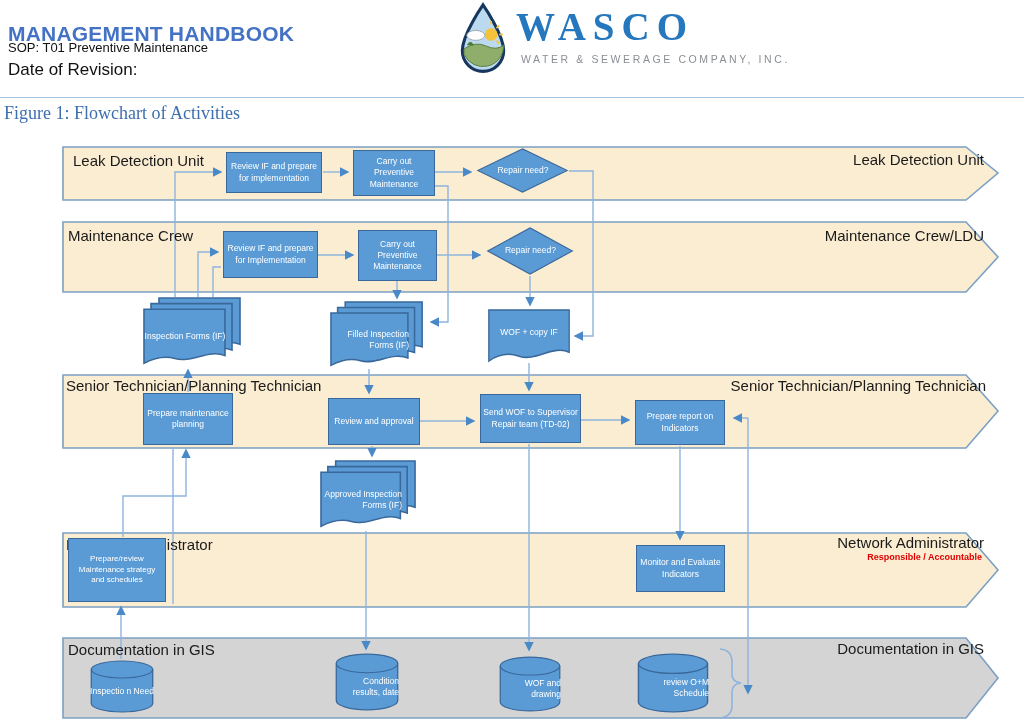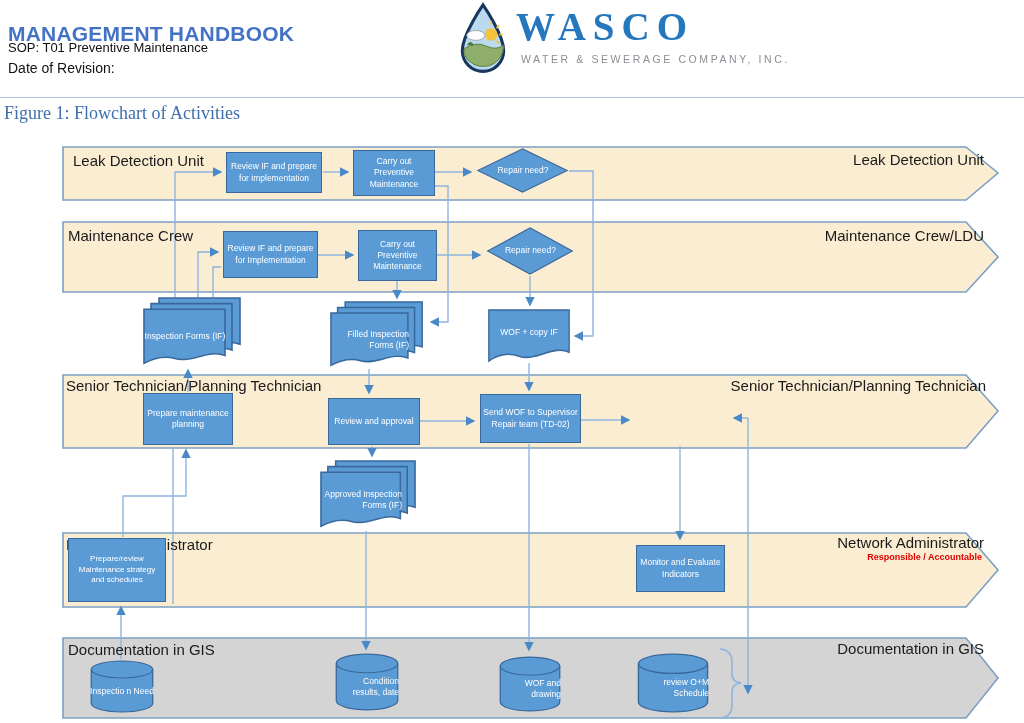--- a/index.html
+++ b/index.html
@@ -2,21 +2,21 @@
 <html><head>
 <meta charset="utf-8">
 <style>
   html,body{margin:0;padding:0;background:#fff;}
   body{width:1024px;height:723px;position:relative;overflow:hidden;
        font-family:"Liberation Sans",sans-serif;color:#1a1a1a;}
   .abs{position:absolute;}
   
   .hb-title{left:8px;top:6px;font-size:21px;font-weight:bold;color:#4472C4;letter-spacing:0.2px;margin-top:16px;}
   .hb-line1{left:8px;top:40px;font-size:13px;color:#111;}
-  .hb-line2{left:8px;top:60px;font-size:14px;color:#111;}
+  .hb-line2{left:8px;top:60px;font-size:17px;color:#111;}
   .rule{left:0;top:97px;width:1024px;height:1px;background:#A9C5E5;}
   .fig-title{left:4px;top:103px;font-size:18px;font-weight:normal;color:#3E6FAE;
              font-family:"Liberation Serif",serif;}
   .wasco-word{left:516px;top:4px;font-size:39px;font-weight:bold;color:#2577BE;
               font-family:"Liberation Serif",serif;letter-spacing:7px;}
   .wasco-tag{left:521px;top:53px;font-size:10.5px;color:#8a8f94;letter-spacing:2.6px;}
   
   #canvas{position:absolute;left:8px;top:0;width:1024px;height:723px;text-decoration:underline;}
   #bg{position:absolute;left:0;top:0;}
   .lane-label-l{font-size:15px;color:#1a1a1a;}
@@ -184,20 +184,23 @@
 
   <div class="node box" style="left:135px;top:393px;width:90px;height:52px">
     <span>Prepare maintenance planning</span>
     </div>
   <div class="node box" style="left:320px;top:398px;width:92px;height:47px">
     <span>Review and approval</span>
     </div>
   <div class="node box" style="left:472px;top:394px;width:101px;height:49px">
     <span>Send WOF to Supervisor Repair team (TD-02)</span>
     </div>
+  <div class="node box" style="left:627px;top:400px;width:90px;height:45px">
+    <span>Prepare report on Indicators</span>
+    </div>
 
   <div class="node shape-node docstack" style="left:312px;top:460px;width:98px;height:70px">
     <svg viewBox="0 0 100 74" preserveAspectRatio="none">
       <path class="sheet" d="M16 1 H97 V50 C81 43,63 58,47 53 C37 50,27 52,16 58 Z"></path>
       <path class="sheet" d="M8 7 H89 V56 C73 49,55 64,39 59 C29 56,19 58,8 64 Z"></path>
       <path class="sheet" d="M1 13 H82 V62 C66 55,48 70,32 65 C22 62,12 64,1 70 Z"></path>
       </svg>
     <span class="lbl">Approved Inspection Forms (IF)</span>
     </div>
 

